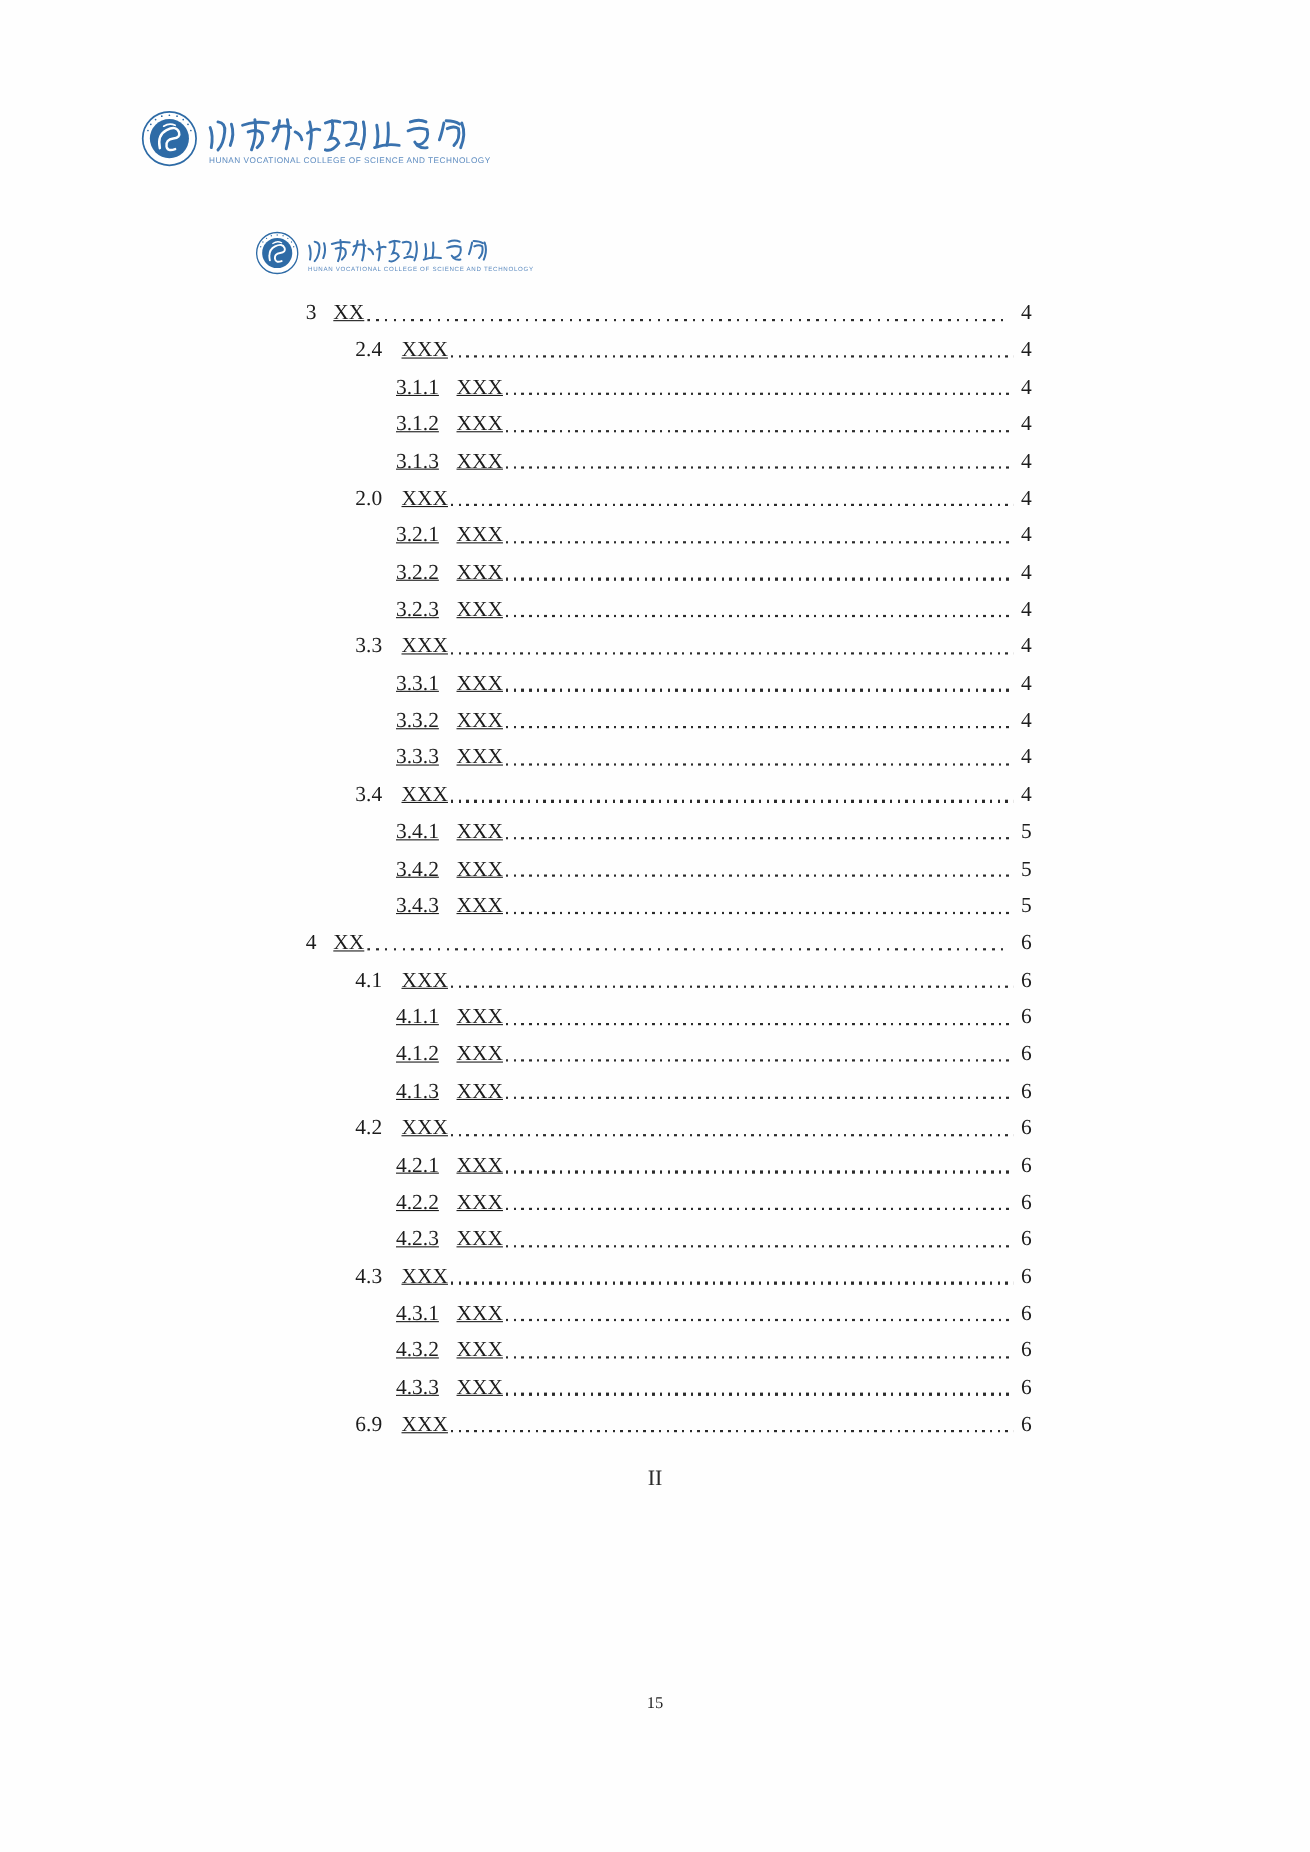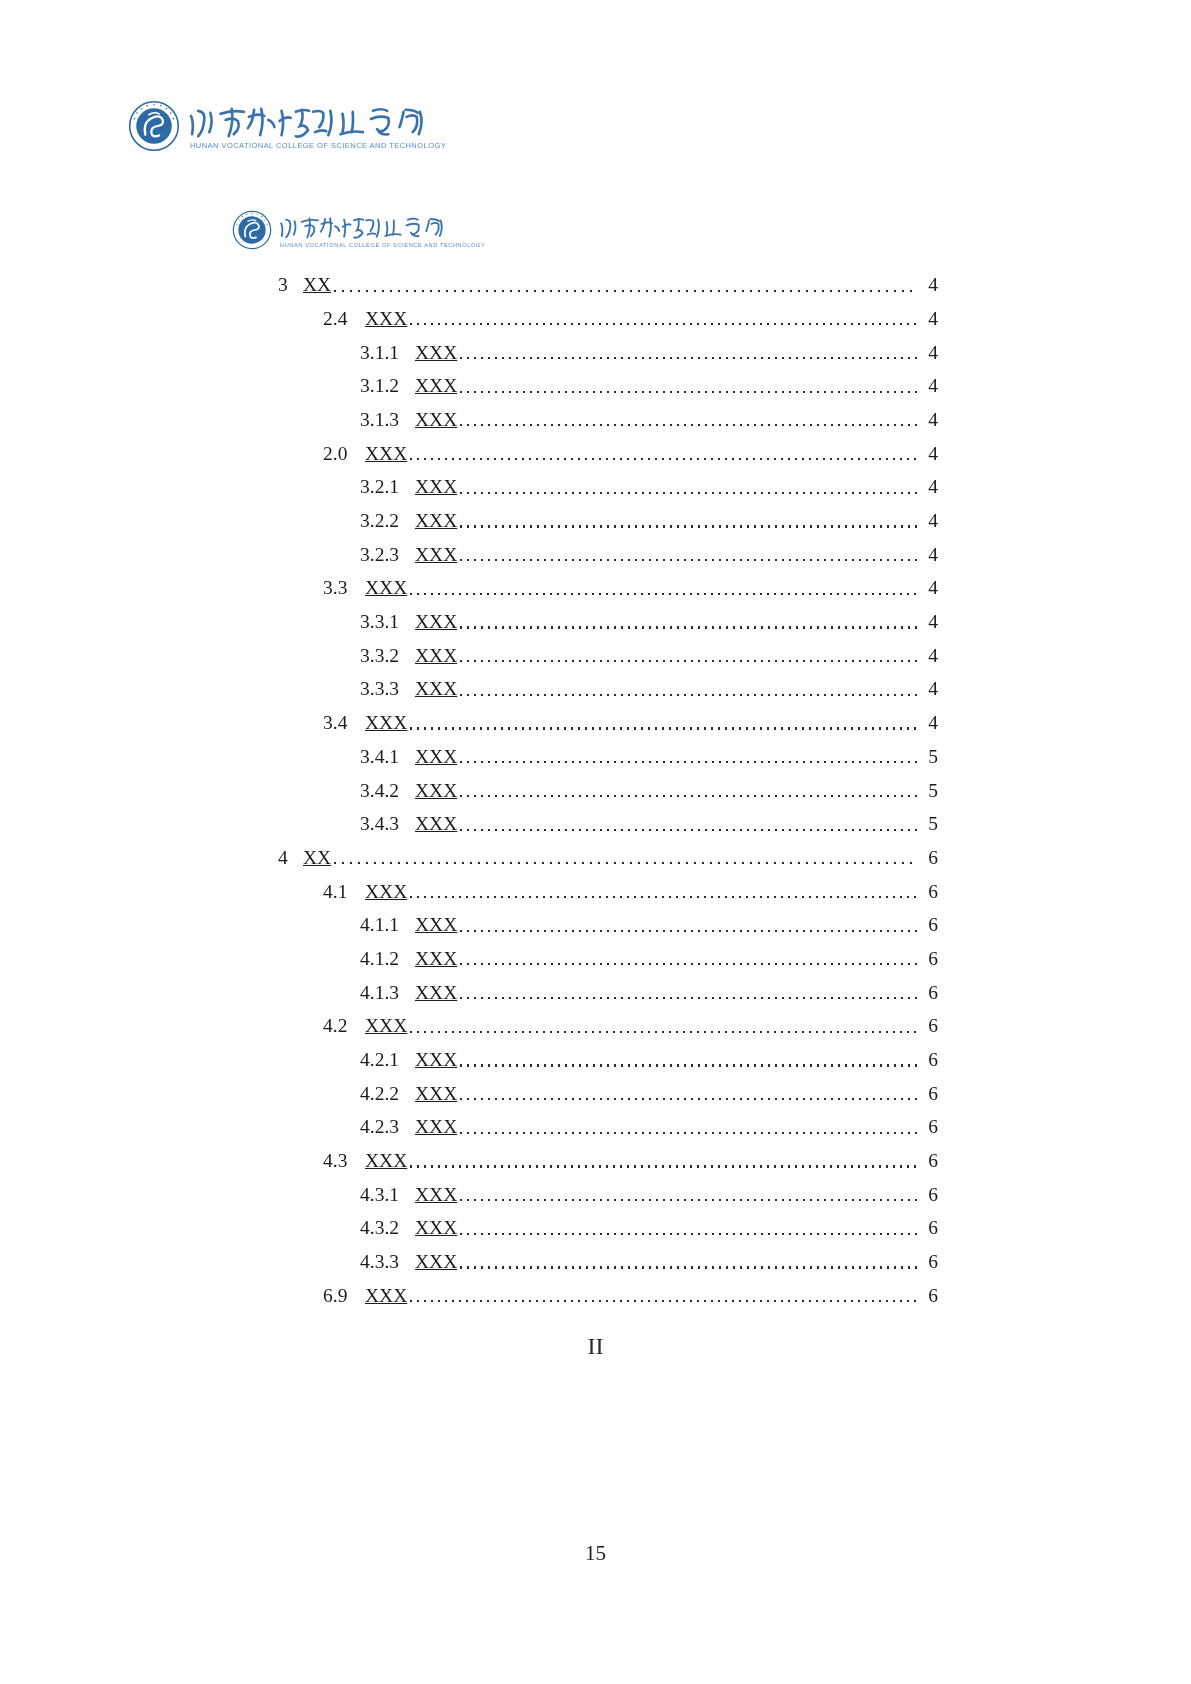--- a/index.html
+++ b/index.html
@@ -51,30 +51,30 @@
     height:2.2px;
     margin:0 1px 8px 3px;
     background:repeating-linear-gradient(to right,#2b2b2b 0 2.2px,transparent 2.2px 7px);
   }
   .level-1{padding-left:20px;}
   .level-1 .num{width:25px;}
   .level-1 .toc-leader{margin-right:8px;background:repeating-linear-gradient(to right,#2b2b2b 0 2.2px,transparent 2.2px 8px);}
   .level-2{padding-left:65px;}
   .level-2 .num{width:42px;}
   .level-3{padding-left:102px;}
-  .level-3 .num{width:55px;}
+  .level-3 .num{width:55px;text-decoration:underline;}
 
   
   .toc-page-label{
     position:absolute;left:0;top:1333px;width:1191px;
-    text-align:center;font-size:24px;color:#2b2b2b;
+    text-align:center;font-size:20px;color:#2b2b2b;
   }
   .doc-page-number{
     position:absolute;left:0;top:1541px;width:1191px;
-    text-align:center;font-size:21px;color:#1c1c1c;
+    text-align:center;font-size:15px;color:#1c1c1c;
   }
 </style>
 </head>
 <body>
 
 <svg width="0" height="0" style="position:absolute" aria-hidden="true">
   <defs>
     <symbol id="sym-emblem" viewBox="0 0 60 60">
       <circle cx="30" cy="30" r="28" fill="#ffffff" stroke="#2e6ba6" stroke-width="1.8"></circle>
       <circle cx="30" cy="30" r="20.5" fill="#2e6ba6"></circle>

